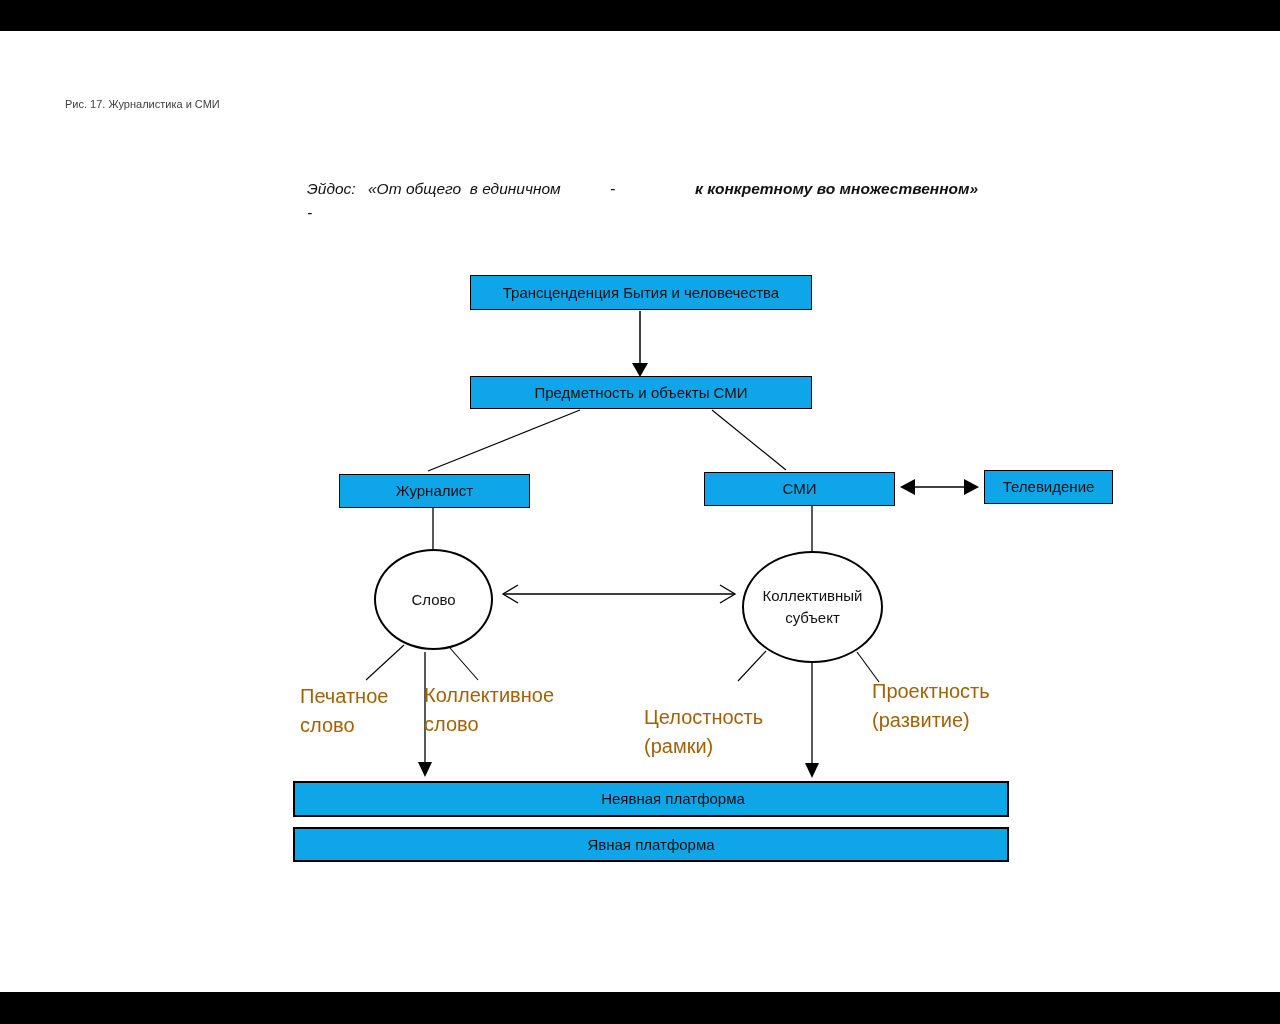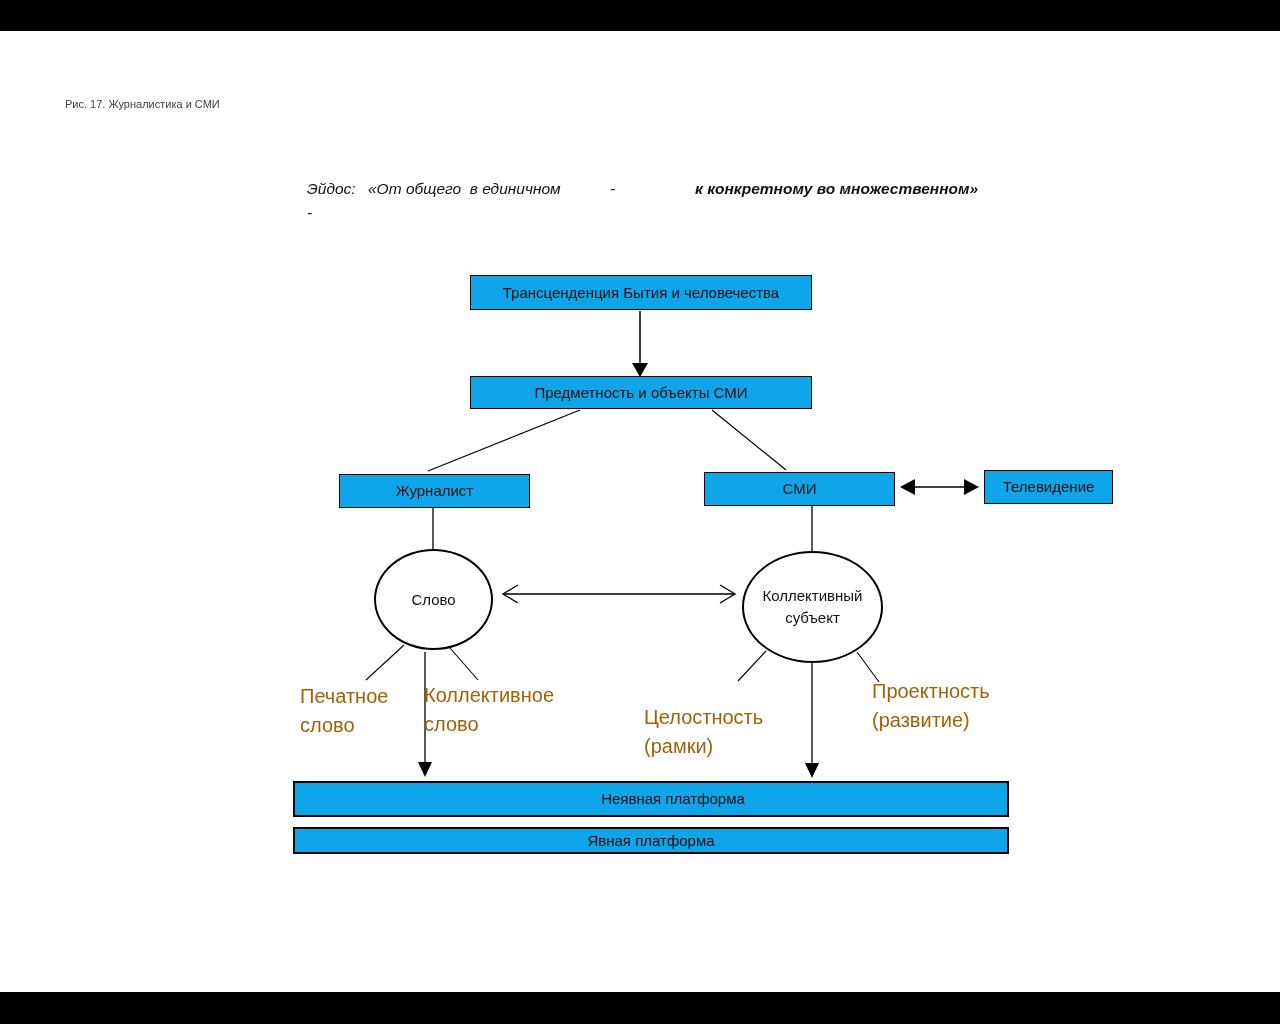--- a/index.html
+++ b/index.html
@@ -59,21 +59,21 @@
     box-sizing: border-box;
     white-space: pre-line;
     line-height: 1.3;
   }
   .node-transcendence { left: 470px; top: 275px; width: 342px; height: 35px; }
   .node-predmetnost   { left: 470px; top: 376px; width: 342px; height: 33px; }
   .node-journalist    { left: 339px; top: 474px; width: 191px; height: 34px; }
   .node-smi           { left: 704px; top: 472px; width: 191px; height: 34px; }
   .node-tv            { left: 984px; top: 470px; width: 129px; height: 34px; }
   .node-implicit      { left: 293px; top: 781px; width: 716px; height: 36px; border-width: 2px; padding-left: 44px; }
-  .node-explicit      { left: 293px; top: 827px; width: 716px; height: 27px; border-width: 2px; }
+  .node-explicit      { left: 293px; top: 827px; width: 716px; height: 35px; border-width: 2px; }
 
   .ellipse {
     position: absolute;
     border: 2px solid #000000;
     border-radius: 50%;
     background: #ffffff;
     display: flex;
     align-items: center;
     justify-content: center;
     text-align: center;

